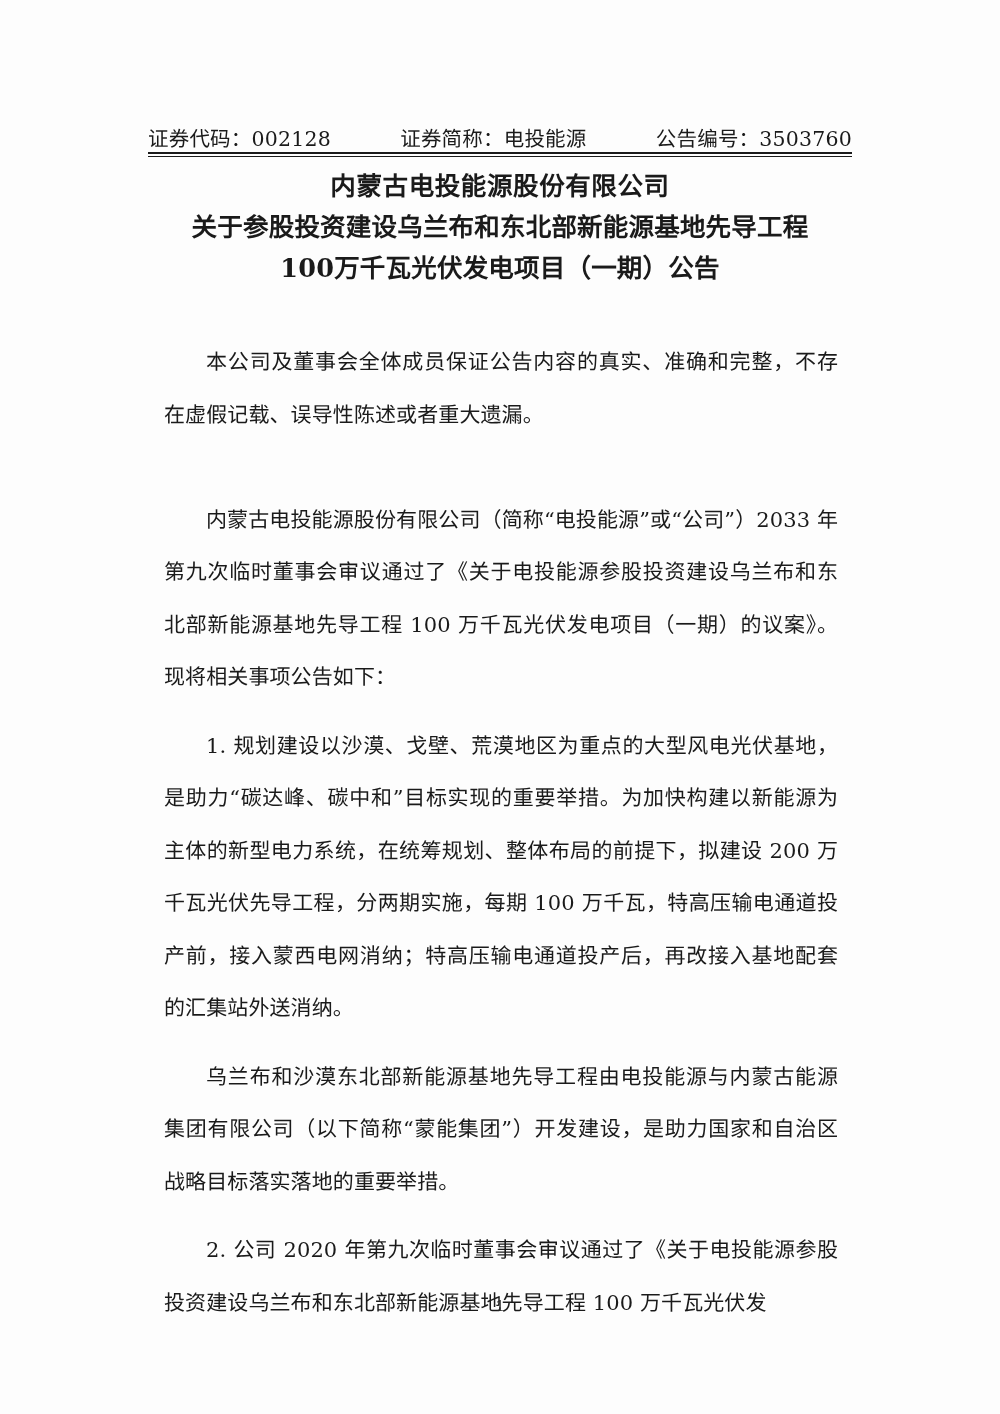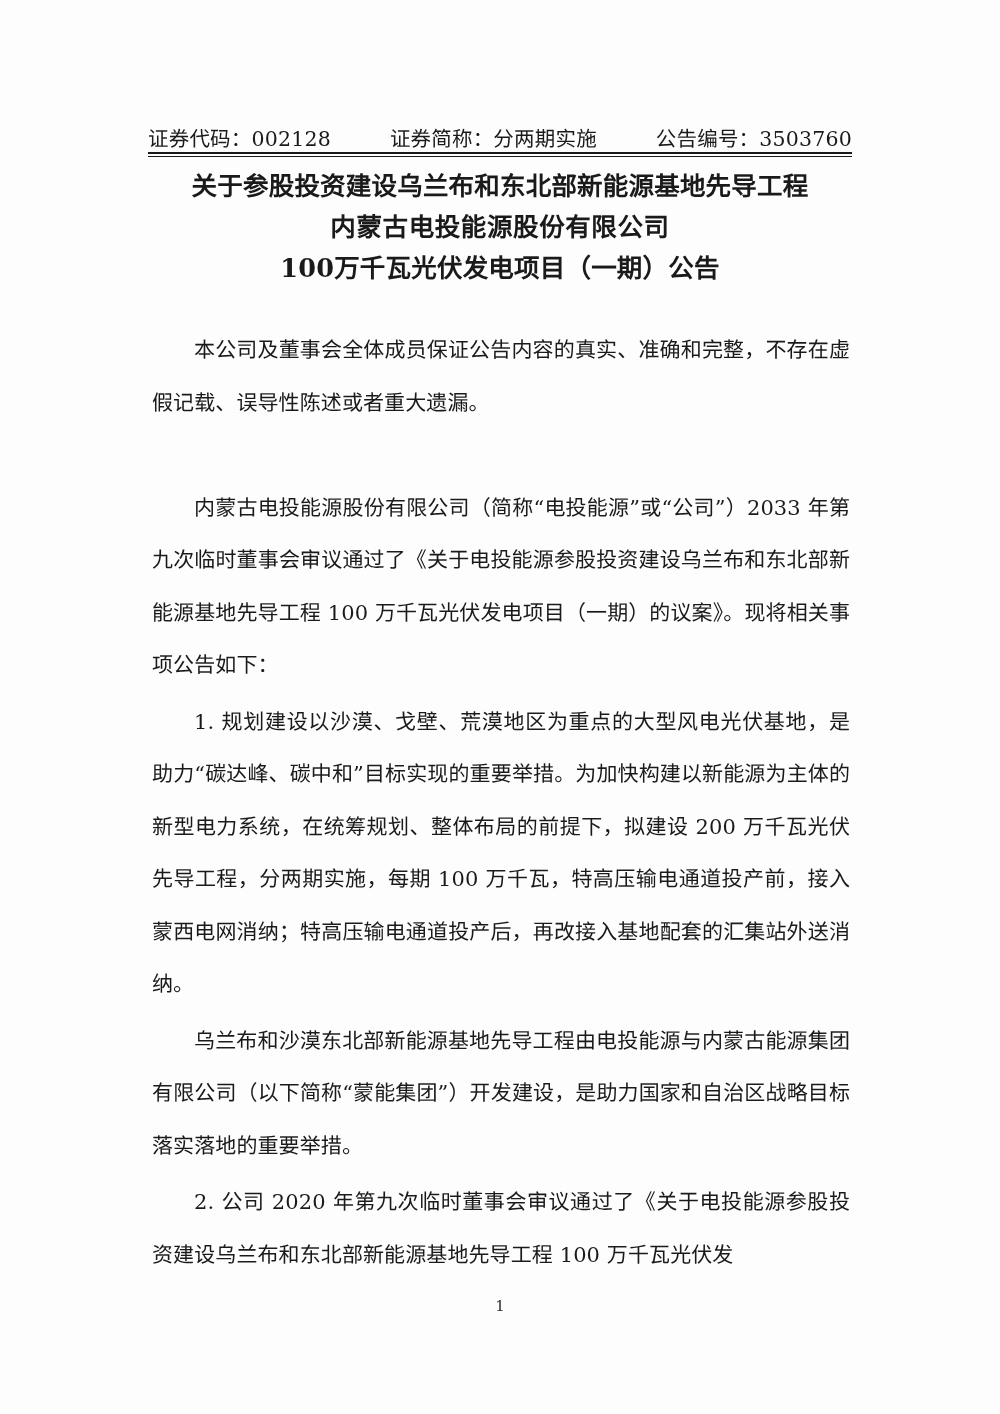--- a/index.html
+++ b/index.html
@@ -67,21 +67,21 @@
     position: absolute;
     left: 148px;
     top: 320px;
     width: 706px;
   }
   .para {
     font-size: 21px;
     line-height: 52.5px;
     text-align: justify;
     text-justify: inter-ideograph;
-    margin: 4px;
+    margin: 16px;
     letter-spacing: 0.1px;
   }
   .para.indent { text-indent: 2em; }
   .para.gap-before { margin-top: 52.5px; }
   .heading {
     font-size: 21px;
     line-height: 52.5px;
     font-weight: bold;
     text-indent: 2em;
     margin: 0;
@@ -99,29 +99,29 @@
     color: #2a2a2a;
   }
 </style>
 </head>
 <body>
 
 <div class="page">
 
   <div class="doc-header">
     <span class="hdr-item">证券代码：002128</span>
-    <span class="hdr-item">证券简称：分两期实施</span>
+    <span class="hdr-item">证券简称：电投能源</span>
     <span class="hdr-item">公告编号：3503760</span>
   </div>
 
   <div class="header-rule"></div>
 
   <div class="title-block">
+    <div class="title-line l1">内蒙古电投能源股份有限公司</div>
     <div class="title-line l2">关于参股投资建设乌兰布和东北部新能源基地先导工程</div>
-    <div class="title-line l1">内蒙古电投能源股份有限公司</div>
     <div class="title-line l3">100万千瓦光伏发电项目（一期）公告</div>
   </div>
 
   <div class="body-block">
     <p class="para indent">本公司及董事会全体成员保证公告内容的真实、准确和完整，不存在虚假记载、误导性陈述或者重大遗漏。</p>
     <p class="para indent gap-before">内蒙古电投能源股份有限公司（简称“电投能源”或“公司”）2033 年第九次临时董事会审议通过了《关于电投能源参股投资建设乌兰布和东北部新能源基地先导工程 100 万千瓦光伏发电项目（一期）的议案》。现将相关事项公告如下：</p>
     <p class="para indent">1. 规划建设以沙漠、戈壁、荒漠地区为重点的大型风电光伏基地，是助力“碳达峰、碳中和”目标实现的重要举措。为加快构建以新能源为主体的新型电力系统，在统筹规划、整体布局的前提下，拟建设 200 万千瓦光伏先导工程，分两期实施，每期 100 万千瓦，特高压输电通道投产前，接入蒙西电网消纳；特高压输电通道投产后，再改接入基地配套的汇集站外送消纳。</p>
     <p class="para indent">乌兰布和沙漠东北部新能源基地先导工程由电投能源与内蒙古能源集团有限公司（以下简称“蒙能集团”）开发建设，是助力国家和自治区战略目标落实落地的重要举措。</p>
     <p class="para indent">2. 公司 2020 年第九次临时董事会审议通过了《关于电投能源参股投资建设乌兰布和东北部新能源基地先导工程 100 万千瓦光伏发</p>
   </div>

